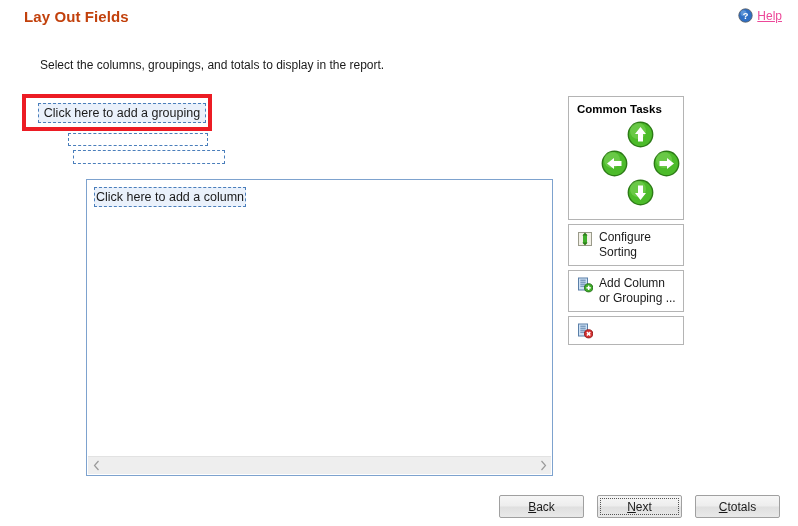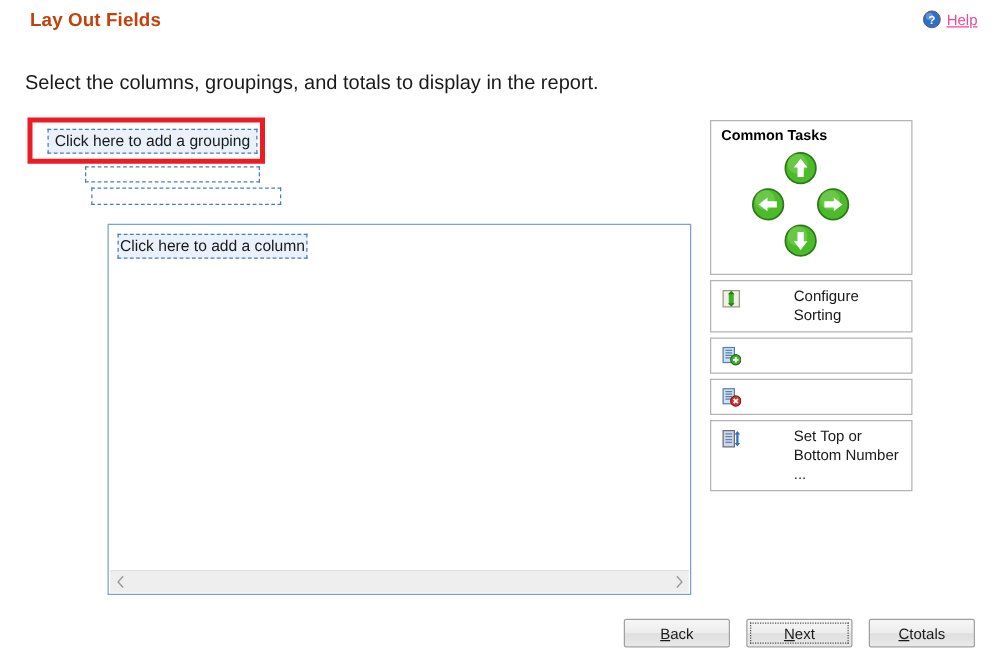--- a/index.html
+++ b/index.html
@@ -42,23 +42,23 @@
     text-decoration: underline;
   }
   .help-icon {
     width: 15px;
     height: 15px;
     display: block;
   }
 
   #instruction {
     position: absolute;
-    left: 20px;
+    left: 40px;
     top: 58px;
-    font-size: 16px;
+    font-size: 12px;
     color: #1a1a1a;
   }
 
   
   #red-annotation {
     position: absolute;
     left: 22px;
     top: 94px;
     width: 190px;
     height: 37px;
@@ -142,21 +142,21 @@
     color: #9a9a9a;
     font-size: 11px;
     cursor: pointer;
   }
 
   
   #common-tasks {
     position: absolute;
     left: 568px;
     top: 96px;
-    width: 162px;
+    width: 116px;
   }
   .tasks-section {
     box-sizing: border-box;
     border: 1px solid #b4b4b4;
     background: #ffffff;
     margin-bottom: 4px;
   }
   #tasks-header-section {
     padding: 6px 0 8px 0;
     height: 124px;
@@ -193,21 +193,20 @@
   .task-icon {
     flex: 0 0 auto;
     width: 16px;
     height: 16px;
     margin-top: 1px;
   }
   .task-label {
     font-size: 12px;
     color: #1a1a1a;
     line-height: 15px;
-    margin-left: 36px;
   }
 
   
   #footer-buttons {
     position: absolute;
     right: 18px;
     bottom: 8px;
     display: flex;
     gap: 13px;
   }
@@ -338,57 +337,41 @@
           <rect x="1.5" y="1" width="9" height="12" fill="#cfe2f5" stroke="#5a7fa8" stroke-width="1"></rect>
           <line x1="3.3" y1="3.2" x2="8.7" y2="3.2" stroke="#5a7fa8" stroke-width="1"></line>
           <line x1="3.3" y1="5.2" x2="8.7" y2="5.2" stroke="#5a7fa8" stroke-width="1"></line>
           <line x1="3.3" y1="7.2" x2="8.7" y2="7.2" stroke="#5a7fa8" stroke-width="1"></line>
           <line x1="3.3" y1="9.2" x2="8.7" y2="9.2" stroke="#5a7fa8" stroke-width="1"></line>
           <circle cx="11.6" cy="10.8" r="4.1" fill="#3fae2a" stroke="#1f6b12" stroke-width="0.9"></circle>
           <rect x="10.9" y="8.6" width="1.5" height="4.4" fill="#ffffff"></rect>
           <rect x="9.4" y="10.1" width="4.4" height="1.5" fill="#ffffff"></rect>
         </svg>
       </span>
+      <span class="task-label">Add Column or Grouping ...</span>
     </div>
   </div>
 
   <div class="tasks-section">
     <div class="task-item">
       <span class="task-icon">
         <svg width="16" height="16" viewBox="0 0 16 16">
           <rect x="1.5" y="1" width="9" height="12" fill="#cfe2f5" stroke="#5a7fa8" stroke-width="1"></rect>
           <line x1="3.3" y1="3.2" x2="8.7" y2="3.2" stroke="#5a7fa8" stroke-width="1"></line>
           <line x1="3.3" y1="5.2" x2="8.7" y2="5.2" stroke="#5a7fa8" stroke-width="1"></line>
           <line x1="3.3" y1="7.2" x2="8.7" y2="7.2" stroke="#5a7fa8" stroke-width="1"></line>
           <line x1="3.3" y1="9.2" x2="8.7" y2="9.2" stroke="#5a7fa8" stroke-width="1"></line>
           <circle cx="11.6" cy="10.8" r="4.1" fill="#d63030" stroke="#8e1414" stroke-width="0.9"></circle>
           <line x1="9.9" y1="9.1" x2="13.3" y2="12.5" stroke="#ffffff" stroke-width="1.5"></line>
           <line x1="13.3" y1="9.1" x2="9.9" y2="12.5" stroke="#ffffff" stroke-width="1.5"></line>
         </svg>
       </span>
     </div>
   </div>
 
-  <div class="tasks-section">
-    <div class="task-item">
-      <span class="task-icon">
-        <svg width="16" height="16" viewBox="0 0 16 16">
-          <rect x="1.5" y="1.5" width="9" height="13" fill="#cfd8ea" stroke="#6a6a7a" stroke-width="1"></rect>
-          <line x1="3.3" y1="4" x2="8.7" y2="4" stroke="#6a7fa8" stroke-width="1"></line>
-          <line x1="3.3" y1="6.3" x2="8.7" y2="6.3" stroke="#6a7fa8" stroke-width="1"></line>
-          <line x1="3.3" y1="8.6" x2="8.7" y2="8.6" stroke="#6a7fa8" stroke-width="1"></line>
-          <line x1="3.3" y1="10.9" x2="8.7" y2="10.9" stroke="#6a7fa8" stroke-width="1"></line>
-          <rect x="12" y="4" width="1.8" height="8" fill="#2f6fc4"></rect>
-          <polygon points="12.9,1.8 15.1,4.6 10.7,4.6" fill="#2f6fc4"></polygon>
-          <polygon points="12.9,14.2 15.1,11.4 10.7,11.4" fill="#2f6fc4"></polygon>
-        </svg>
-      </span>
-      <span class="task-label">Set Top or Bottom Number ...</span>
-    </div>
-  </div>
 </div>
 
 <div id="footer-buttons">
   <div class="wiz-button">
     <span class="accel">B</span>
       <span>ack</span>
   </div>
   <div class="wiz-button focused">
     <span class="accel">N</span>
       <span>ext</span>

